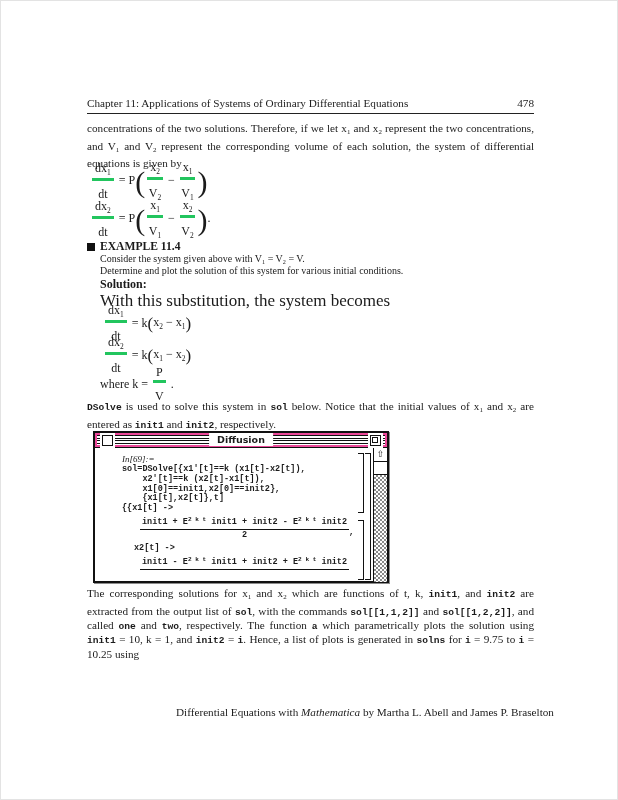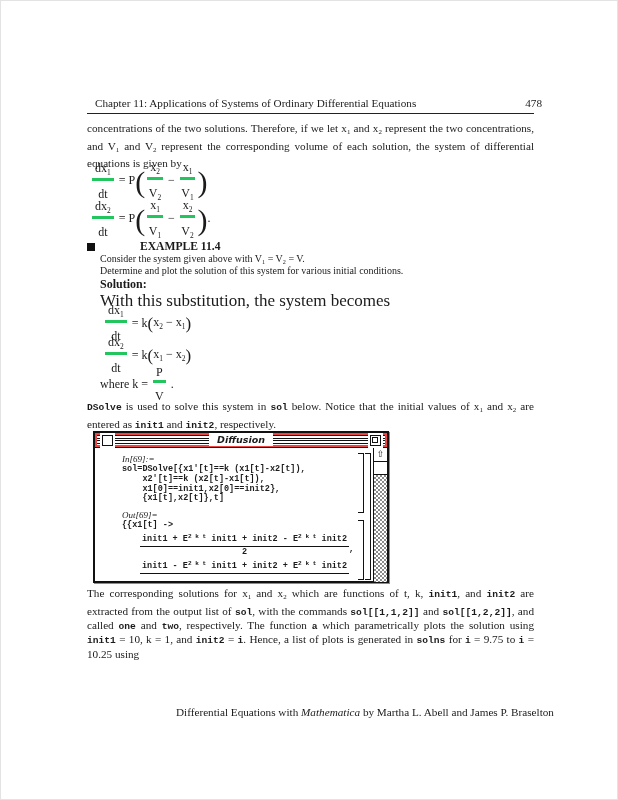--- a/index.html
+++ b/index.html
@@ -11,53 +11,53 @@
     overflow:hidden;
   }
   .para{position:absolute;width:447px;text-align:justify;font-size:11.2px;line-height:13.3px;margin:0;}
   .seg-plain{}
   .seg-sub{font-size:0.62em;vertical-align:-0.35em;}
   .seg-sup{font-size:0.72em;vertical-align:0.55em;}
   .seg-mono{font-family:"Liberation Mono",monospace;font-weight:bold;font-size:0.86em;}
   .seg-i{font-style:italic;}
 
   
-  .page-header{position:absolute;left:87px;top:97px;width:447px;display:flex;justify-content:space-between;font-size:11.2px;margin-left:8px;}
+  .page-header{position:absolute;left:87px;top:97px;width:447px;display:flex;justify-content:space-between;font-size:11.2px;}
   .header-rule{position:absolute;left:87px;top:113px;width:447px;height:0;border-top:1.3px solid #222;}
   .page-footer{position:absolute;left:8px;top:706px;width:618px;text-align:center;font-size:11.2px;margin-left:48px;}
 
   
   .equation{position:absolute;display:flex;align-items:center;font-size:12px;line-height:1.15;}
   .eq1{left:90px;top:161px;}
   .eq2{left:90px;top:199px;}
   .eq3{left:103px;top:304px;}
   .eq4{left:103px;top:336px;}
   .eq5{left:100px;top:366px;}
   .frac{display:inline-flex;flex-direction:column;align-items:center;margin:0 2px;line-height:1.1;}
   .fnum{border-bottom:3px solid #22c55e;padding:0 3px 1px;text-align:right;}
   .fden{padding-top:7px;}
   .eqtxt{white-space:pre;}
   .paren{line-height:0.9;font-weight:400;}
   .paren.lg{font-size:30px;}
   .paren.md{font-size:17px;}
 
   
-  .example-heading{position:absolute;left:87px;top:240px;font-weight:bold;font-size:11.6px;display:flex;align-items:center;gap:40px;}
+  .example-heading{position:absolute;left:87px;top:240px;font-weight:bold;font-size:11.6px;display:flex;align-items:center;}
   .bullet{display:inline-block;width:8px;height:8px;background:#111;margin-right:5px;}
   .ex-line{position:absolute;left:100px;width:434px;font-size:10px;margin:0;}
   .ex-line1{top:253px;}
   .ex-line2{top:265px;}
   .solution-label{position:absolute;left:100px;top:277px;font-weight:bold;font-size:12px;}
   .subst-line{position:absolute;left:100px;top:291px;font-size:17px;}
   .dsolve{left:87px;top:400px;}
   .bottom{left:87px;top:587px;}
 
   
   .mac-window{position:absolute;left:93px;top:431px;width:296px;height:152px;background:#fff;border:2px solid #111;box-shadow:1px 1px 0 rgba(0,0,0,0.45);box-sizing:border-box;}
-  .titlebar{position:relative;height:14px;border-bottom:1.5px solid #111;background:#ef4444;font-style:italic;}
+  .titlebar{position:relative;height:14px;border-bottom:1.5px solid #111;background:#ec4899;}
   .tb-lines{position:absolute;left:2px;right:2px;top:2px;bottom:2px;background:repeating-linear-gradient(to bottom,#111 0 1px,#fff 1px 2.6px);}
   .close-box{position:absolute;left:7px;top:2px;width:9px;height:9px;background:#fff;border:1px solid #111;box-shadow:0 0 0 2px #fff;z-index:2;}
   .tb-title{position:absolute;left:50%;top:0;transform:translateX(-50%);background:#fff;padding:0 8px;font-family:"DejaVu Sans",sans-serif;font-weight:bold;font-size:9.5px;line-height:13px;z-index:2;}
   .zoom-box{position:absolute;right:6px;top:2px;width:9px;height:9px;background:#fff;border:1px solid #111;box-shadow:0 0 0 2px #fff;z-index:2;}
   .zb-inner{position:absolute;left:1px;top:1px;width:4px;height:4px;border:1px solid #111;display:block;}
   .win-body{display:flex;height:134px;padding-left:19px;}
   .nb-content{flex:1;padding:4px 0 0 8px;overflow:hidden;}
   .nb-label{font-style:italic;font-size:9px;font-family:"Liberation Serif",serif;margin:2px 0 1px;}
   .out-label{margin-top:6px;}
   .code{font-family:"Liberation Mono",monospace;font-weight:bold;font-size:8.5px;line-height:9.8px;white-space:pre;margin:0;}
@@ -178,30 +178,30 @@
         <span class="zb-inner"></span>
       </span>
   </div>
   <div class="win-body">
     <div class="nb-content">
       <div class="nb-label">In[69]:=</div>
       <div class="code">sol=DSolve[{x1'[t]==k (x1[t]-x2[t]),</div>
       <div class="code">    x2'[t]==k (x2[t]-x1[t]),</div>
       <div class="code">    x1[0]==init1,x2[0]==init2},</div>
       <div class="code">    {x1[t],x2[t]},t]</div>
-      <div class="nb-label out-label">Out[69]=</div>
       <div class="nb-output">
         <div class="code">{{x1[t] -&gt;</div>
         <div class="out-fracline">
           <span class="mfrac">
             <span class="mnum"><span class="seg-plain">init1 + E</span><span class="seg-sup">2 k t</span><span class="seg-plain"> init1 + init2 - E</span><span class="seg-sup">2 k t</span><span class="seg-plain"> init2</span></span>
             <span class="mden">2</span>
           </span>
           <span class="fsuffix">,</span>
         </div>
+        <div class="code out-line2">x2[t] -&gt;</div>
         <div class="out-fracline">
           <span class="mfrac">
             <span class="mnum"><span class="seg-plain">init1 - E</span><span class="seg-sup">2 k t</span><span class="seg-plain"> init1 + init2 + E</span><span class="seg-sup">2 k t</span><span class="seg-plain"> init2</span></span>
 
           </span>
 
         </div>
       </div>
     </div>
     <div class="bracket-col">

